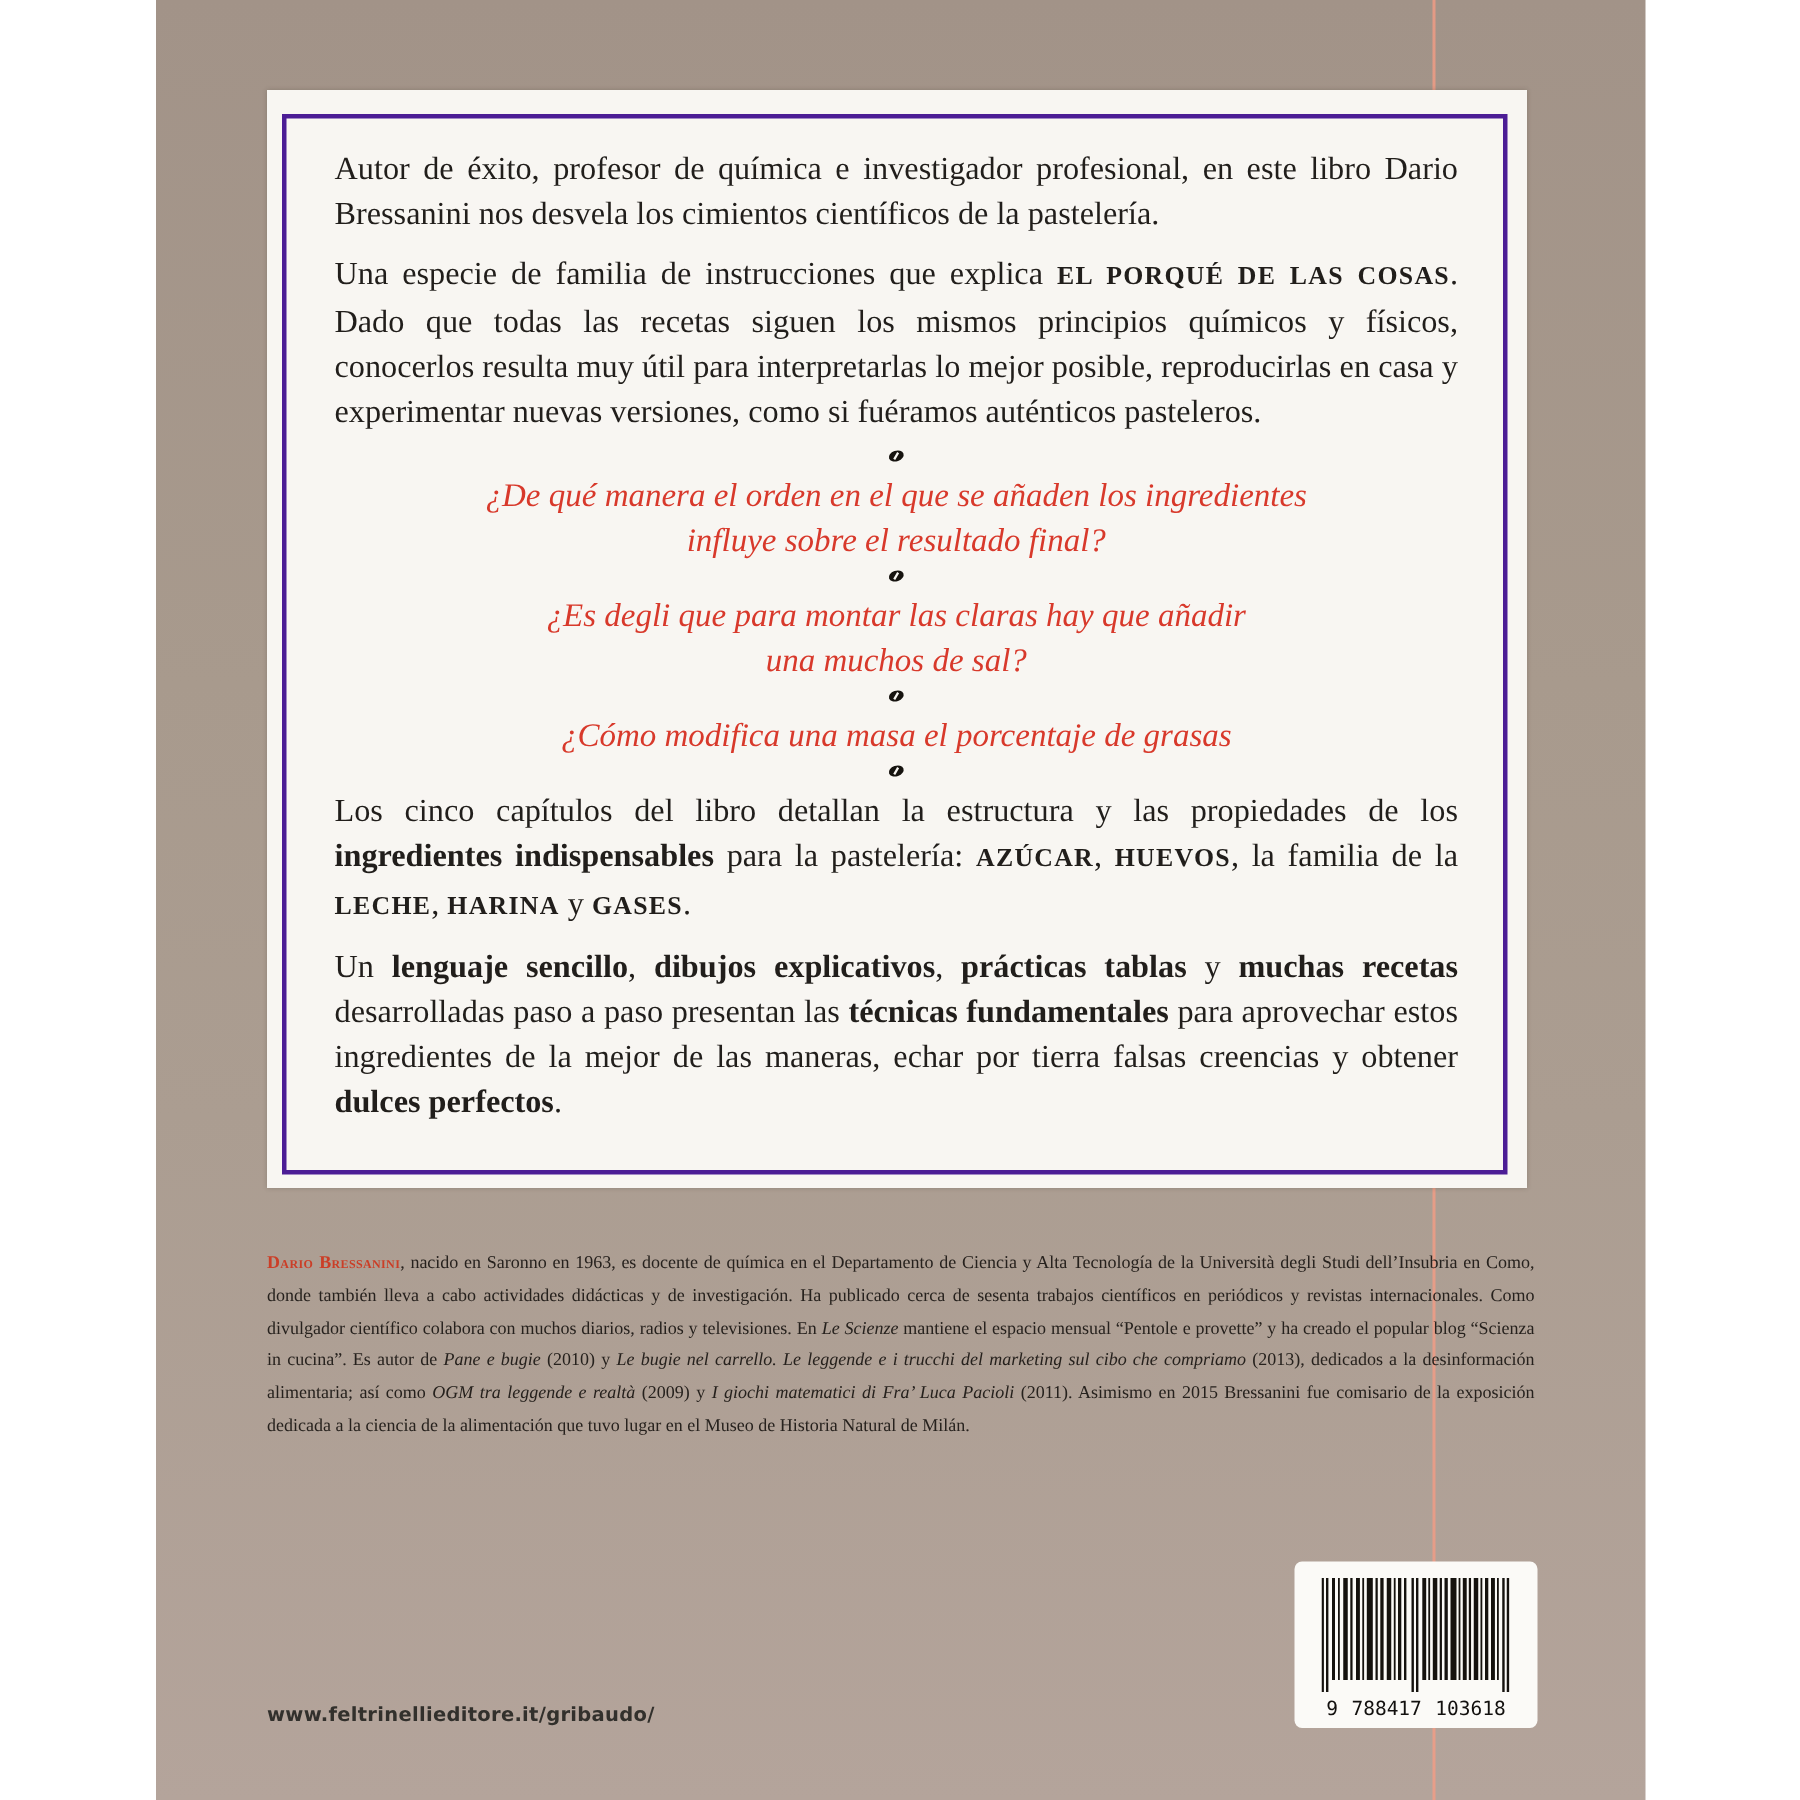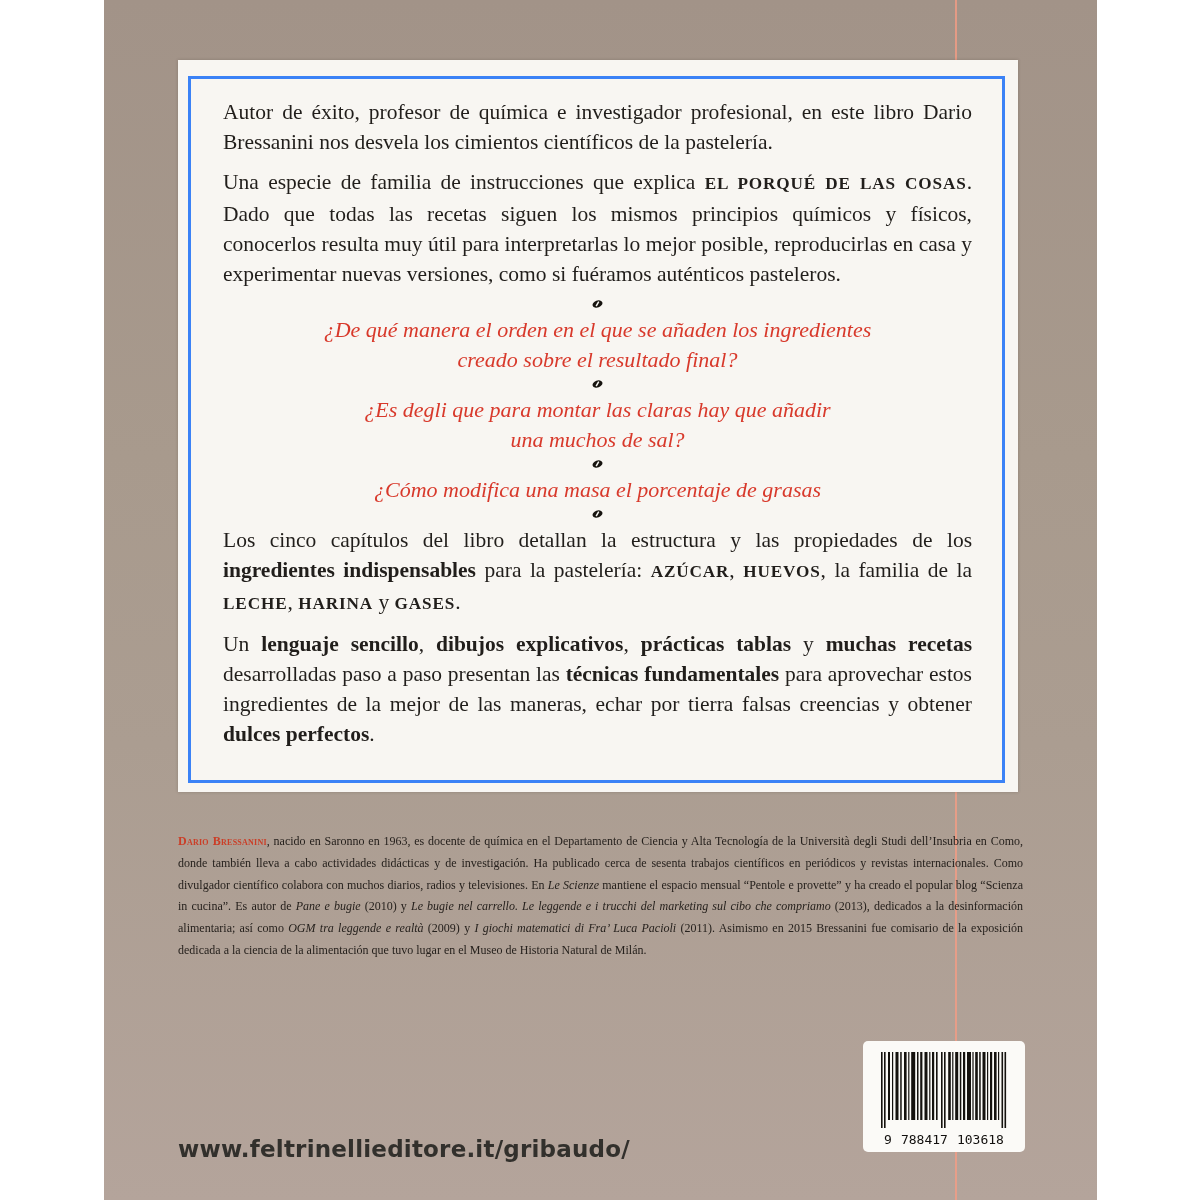--- a/index.html
+++ b/index.html
@@ -15,21 +15,21 @@
   .accent-line{
     position:absolute;left:851px;top:0;width:2px;height:1200px;
     background:#f49c85;opacity:.8;z-index:1;
   }
   .panel{
     position:absolute;left:178px;top:60px;width:840px;height:732px;
     background:#f8f6f2;z-index:2;box-shadow:0 0 3px rgba(60,50,40,.25);
   }
   .frame{
     position:absolute;left:10px;top:16px;right:13px;bottom:9px;
-    border:3px solid #3b82f6;box-sizing:border-box;
+    border:3px solid #4c1d95;box-sizing:border-box;
     padding:18px 30px 8px 32px;overflow:hidden;
     font-size:21.5px;line-height:30px;color:#211e1b;
   }
   .syn-p{text-align:justify;margin:0 0 10px 0;}
   .syn-p.last{margin-bottom:15px;}
   .question{
     color:#d8392b;text-align:center;margin:0;
     font-size:22px;line-height:30px;font-weight:500;font-style:italic;
   }
   .dot-row{text-align:center;height:12px;line-height:0;margin:4px 0;}
@@ -38,21 +38,21 @@
   .sc{font-weight:700;font-size:.8em;letter-spacing:.05em;}
   .bio{
     position:absolute;left:178px;top:831px;width:845px;z-index:3;
     font-size:12px;line-height:21.8px;color:#26211d;text-align:justify;
   }
   .bio .name{
     color:#cb3e27;font-variant:small-caps;font-weight:700;letter-spacing:.02em;
   }
   .url{
     position:absolute;left:178px;top:1136px;z-index:3;
-    font-family:"DejaVu Sans",sans-serif;font-weight:700;font-size:23px;
+    font-family:"DejaVu Sans",sans-serif;font-weight:700;font-size:13px;
     color:#32302c;letter-spacing:.2px;
   }
   .barcode{
     position:absolute;left:863px;top:1041px;width:162px;height:111px;
     background:#fbfaf7;border-radius:5px;z-index:3;box-sizing:border-box;
   }
   .bars{position:absolute;top:11px;left:18px;}
   .digits{
     position:absolute;bottom:5px;left:0;width:100%;
     display:flex;justify-content:center;gap:9px;
@@ -73,21 +73,21 @@
 
     <p class="syn-p"><span>Una especie de familia de instrucciones que explica </span><span class="sc">EL PORQUÉ DE LAS COSAS</span><span>. Dado que todas las recetas siguen los mismos principios químicos y físicos, conocerlos resulta muy útil para interpretarlas lo mejor posible, reproducirlas en casa y experimentar nuevas versiones, como si fuéramos auténticos pasteleros.</span></p>
 
     <div class="dot-row"><svg width="13" height="10" viewBox="0 0 13 10">
           <ellipse cx="6.5" cy="5" rx="5.1" ry="3.5" fill="#16130f" transform="rotate(-20 6.5 5)"></ellipse>
           <rect x="5.7" y="2.4" width="1.5" height="5.2" fill="#f8f6f2" transform="rotate(30 6.5 5)"></rect>
         </svg></div>
 
     <div class="question">
       <div>¿De qué manera el orden en el que se añaden los ingredientes</div>
-      <div>creado sobre el resultado final?</div>
+      <div>influye sobre el resultado final?</div>
     </div>
 
     <div class="dot-row"><svg width="13" height="10" viewBox="0 0 13 10">
           <ellipse cx="6.5" cy="5" rx="5.1" ry="3.5" fill="#16130f" transform="rotate(-20 6.5 5)"></ellipse>
           <rect x="5.7" y="2.4" width="1.5" height="5.2" fill="#f8f6f2" transform="rotate(30 6.5 5)"></rect>
         </svg></div>
 
     <div class="question">
       <div>¿Es degli que para montar las claras hay que añadir</div>
       <div>una muchos de sal?</div>

